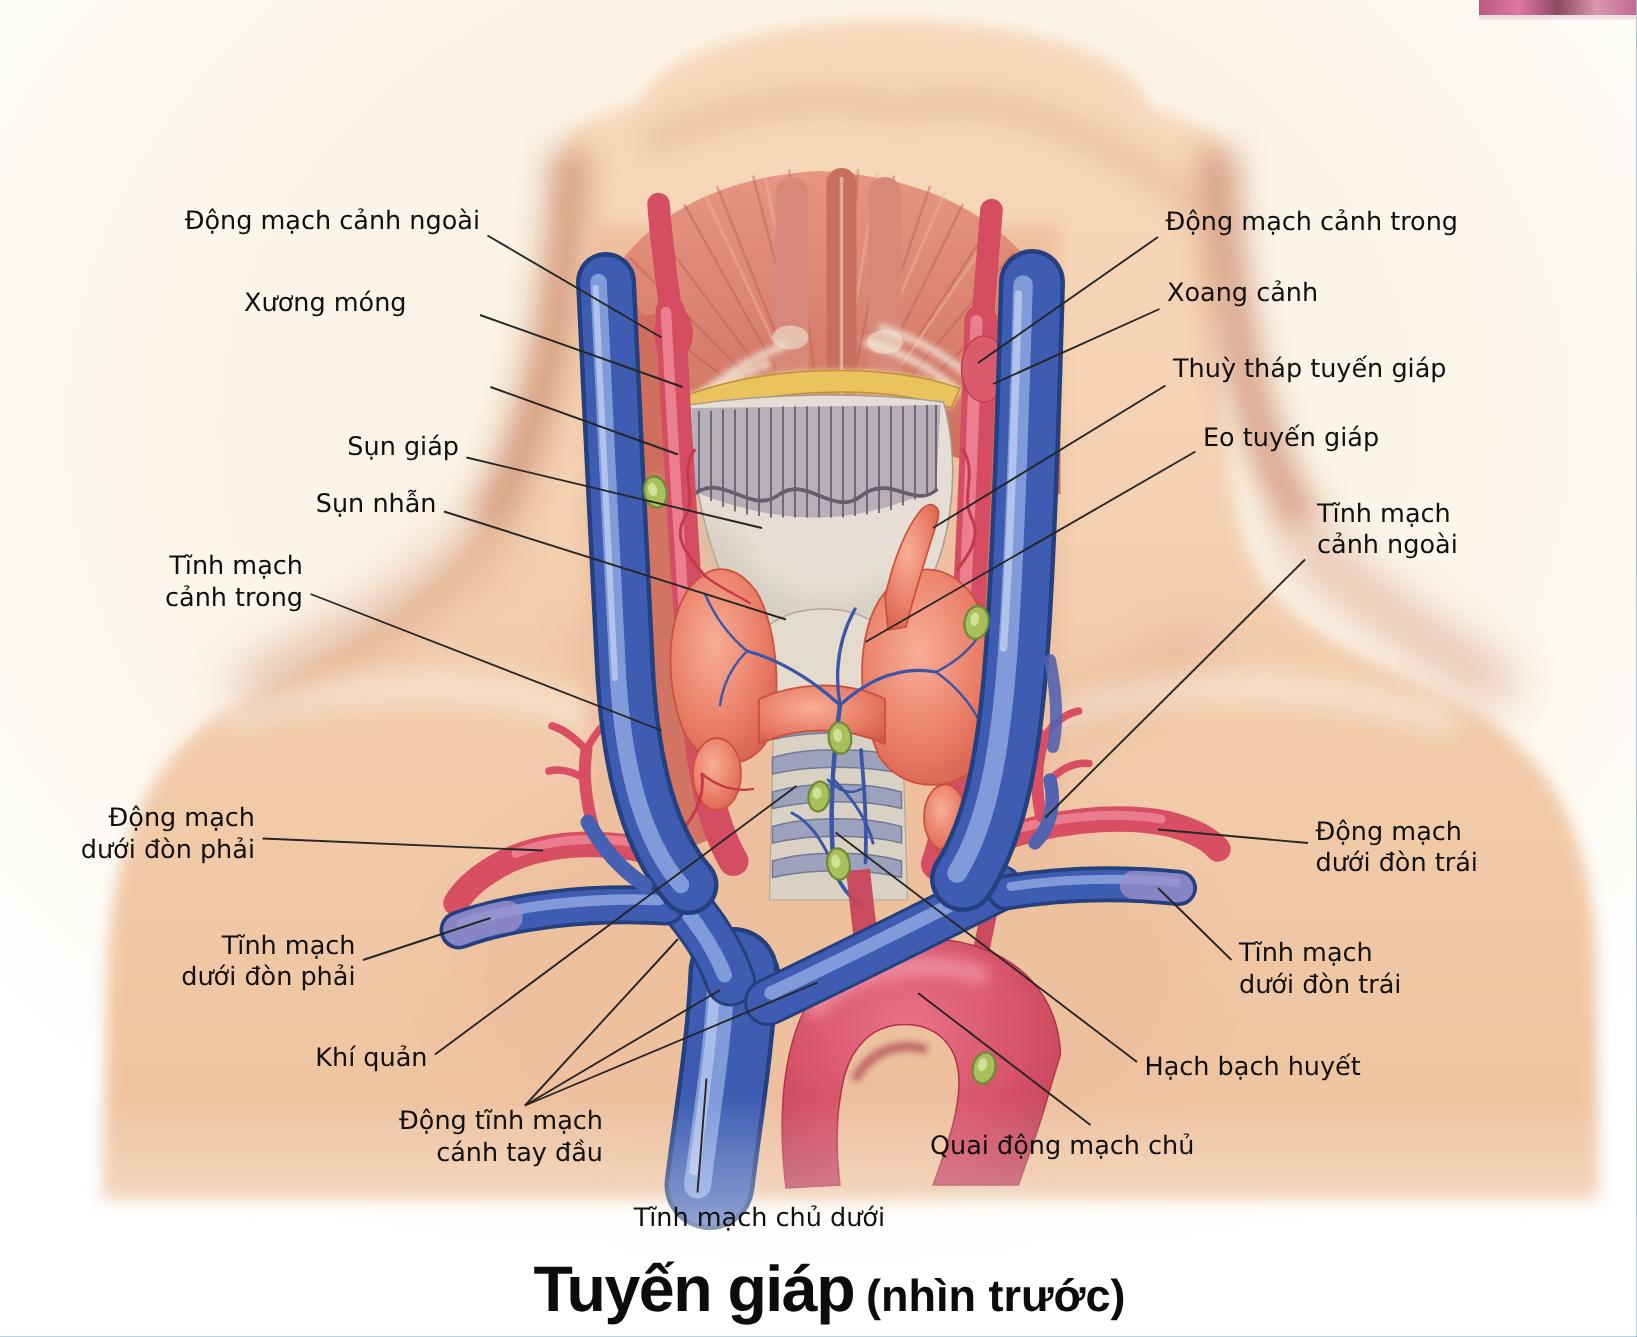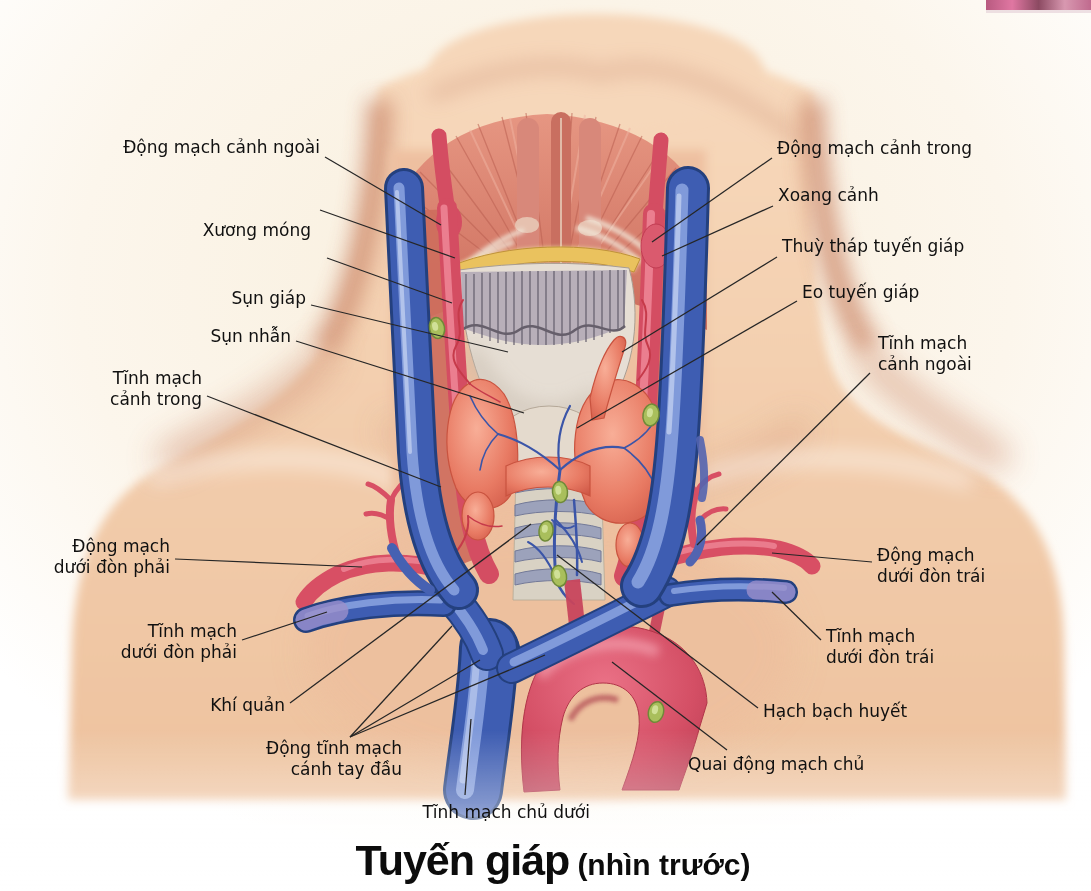--- a/index.html
+++ b/index.html
@@ -326,21 +326,21 @@
       <line x1="872" y1="562" x2="772" y2="553"></line>
       <line x1="821" y1="640" x2="772" y2="592"></line>
       <line x1="758" y1="708" x2="557" y2="555"></line>
       <line x1="727" y1="750" x2="612" y2="662"></line>
     </svg>
 
 <div id="labels-layer">
       <div class="anat-label left" style="right: 771px; top: 148px;">
         <span>Động mạch cảnh ngoài</span>
       </div>
-      <div class="anat-label left" style="right: 780px; top: 203px; margin-top: 28px;">
+      <div class="anat-label left" style="right: 820px; top: 203px;">
         <span>Xương móng</span>
       </div>
       <div class="anat-label left" style="right: 785px; top: 299px;">
         <span>Sụn giáp</span>
       </div>
       <div class="anat-label left" style="right: 800px; top: 337px;">
         <span>Sụn nhẫn</span>
       </div>
       <div class="anat-label left" style="right: 889px; top: 389px;">
         <span>Tĩnh mạch</span>
@@ -384,21 +384,21 @@
         <span>Động mạch</span>
         <span>dưới đòn trái</span>
       </div>
       <div class="anat-label right" style="left: 826px; top: 647px;">
         <span>Tĩnh mạch</span>
         <span>dưới đòn trái</span>
       </div>
       <div class="anat-label right" style="left: 763px; top: 712px;">
         <span>Hạch bạch huyết</span>
       </div>
-      <div class="anat-label right" style="left: 688px; top: 765px;">
+      <div class="anat-label right" style="left: 620px; top: 765px;">
         <span>Quai động mạch chủ</span>
       </div>
     </div>
 
 <div id="caption">
   <span class="main">Tuyến giáp</span>
   <span class="sub">(nhìn trước)</span>
 </div>
 
 </div>

